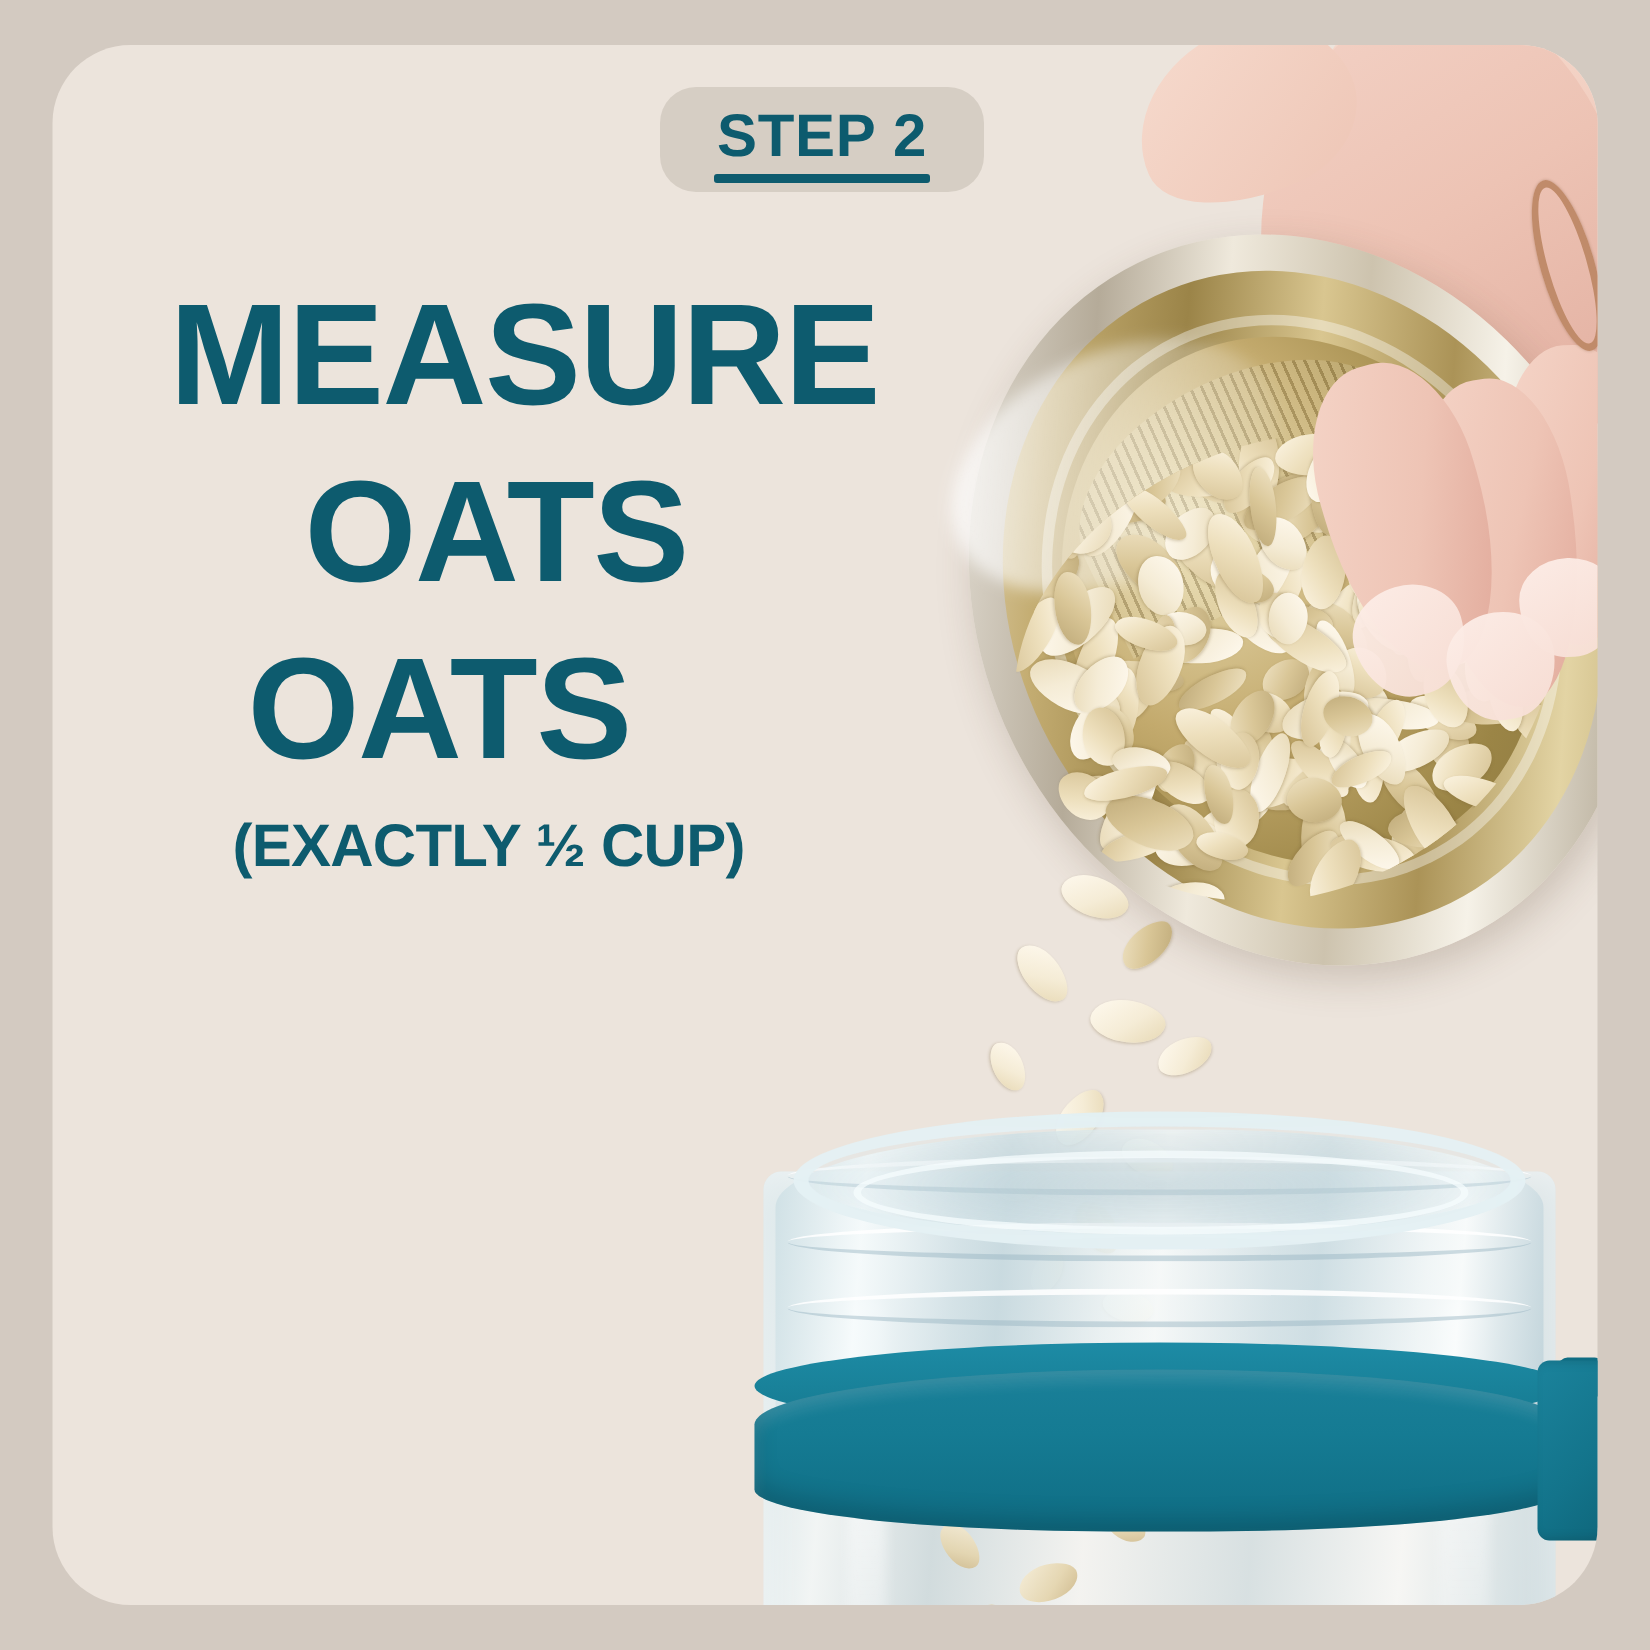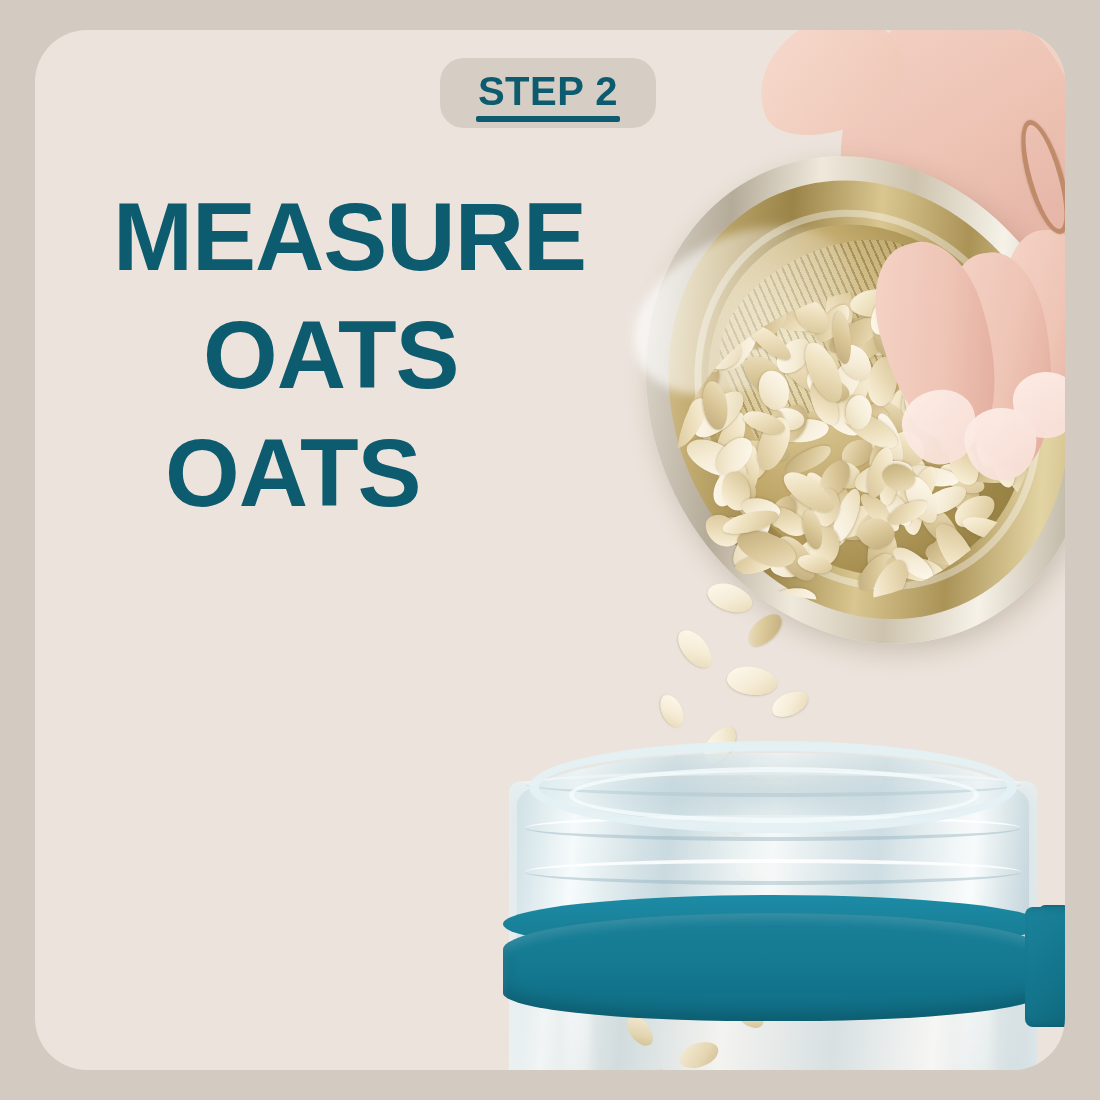--- a/index.html
+++ b/index.html
@@ -675,16 +675,17 @@
       <span class="step-badge-inner">
         <span class="step-label">STEP 2</span>
         <span class="step-underline"></span>
       </span>
     </div>
 
     <div class="headline">
       <span class="hl-line hl-1">MEASURE</span>
       <span class="hl-line hl-2">OATS</span>
       <span class="hl-line hl-3">OATS</span>
+      <span class="hl-sub">(EXACTLY ½ CUP)</span>
     </div>
 
   </div>
 </div>
 
 </body></html>

